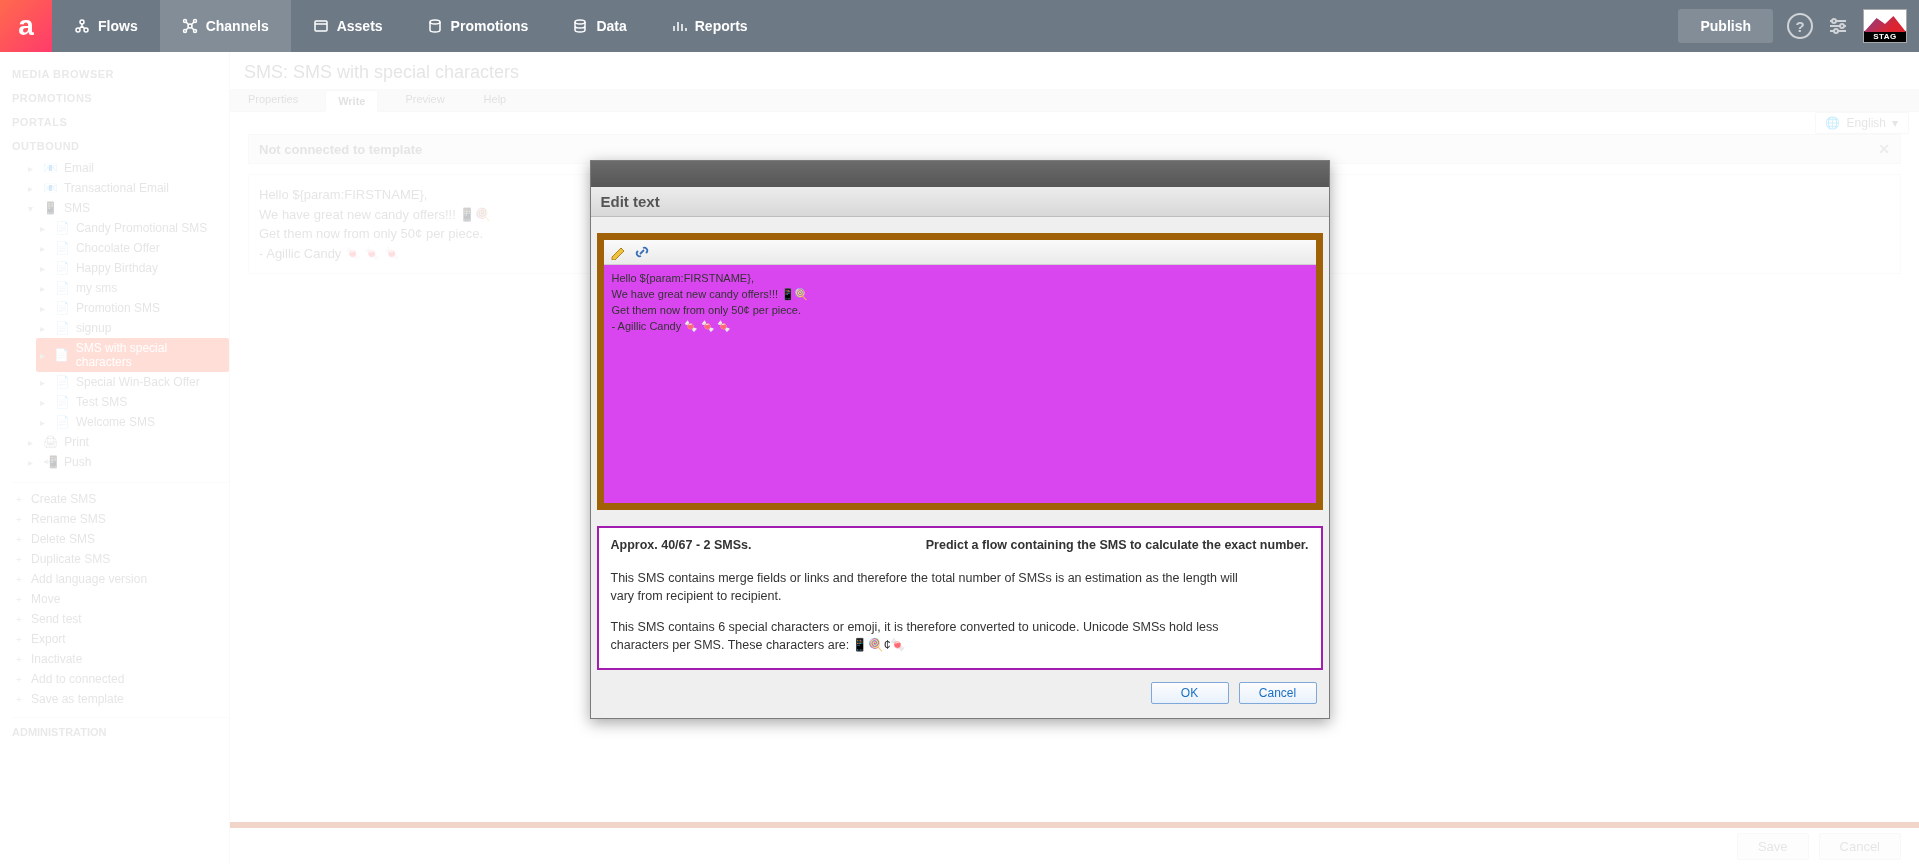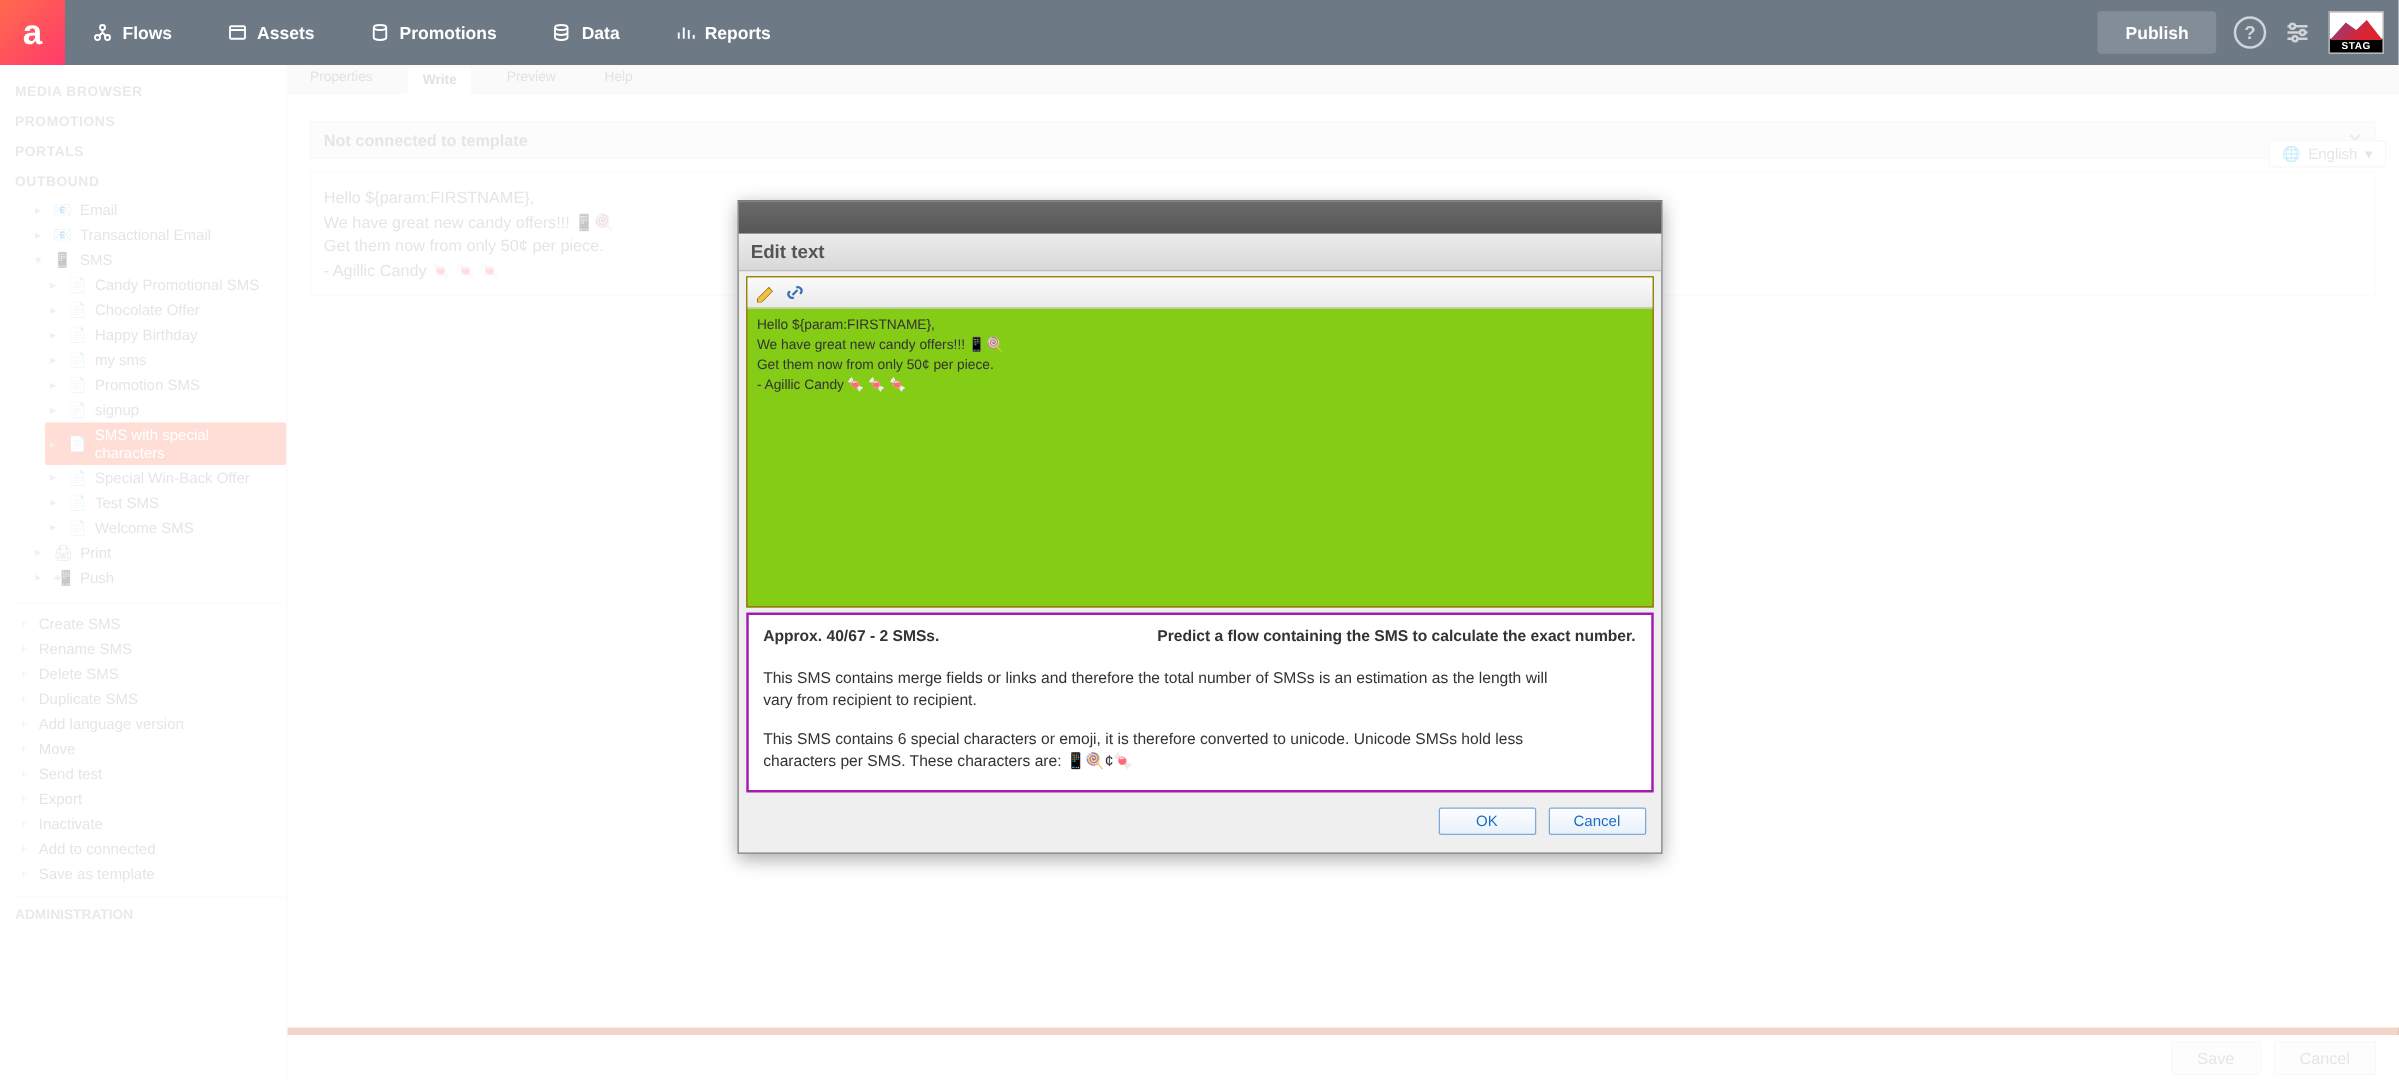--- a/index.html
+++ b/index.html
@@ -44,21 +44,21 @@
   .flat-btn { border: 1px solid #ddd; background: #f7f7f7; color: #888; padding: 5px 20px; font-size: 13px; cursor: pointer; border-radius: 2px;}
 
   
   .overlay { position: absolute; inset: 52px 0 0 0; background: rgba(255,255,255,0.78); z-index: 50; }
 
   
   .dialog { position: absolute; z-index: 60; left: 50%; top: 160px; transform: translateX(-50%); width: 740px; background: #efefef; border: 1px solid #7a7a7a; box-shadow: 0 4px 14px rgba(0,0,0,.35); }
   .dlg-chrome { height: 26px; background: linear-gradient(#6b6b6b,#565656); }
   .dlg-title { background: linear-gradient(#ececec,#d8d8d8); padding: 6px 10px; font-size: 15px; font-weight: 600; color: #555; border-bottom: 1px solid #bdbdbd; }
   .dlg-body { padding: 0; }
-  .editor-wrap { margin: 4px 6px; border: 1px solid #a16207; background: #84cc16; }
+  .editor-wrap { margin: 16px 6px; border: 7px solid #a16207; background: #d946ef; }
   .editor-toolbar { background: linear-gradient(#fafafa,#eaeaea); border-bottom: 1px solid #cfcfcf; padding: 4px 6px; display: flex; gap: 8px; align-items:center;}
   .tb-icon { width: 16px; height: 16px; cursor: pointer; }
   .editor-area { min-height: 238px; padding: 6px 8px; font-family: Verdana, Arial, sans-serif; font-size: 11px; color: #333; line-height: 1.45; white-space: pre-wrap; outline: none; }
   .info-panel { margin: 4px 6px 0; border: 2px solid #a21caf; background: #fff; padding: 10px 12px 14px; font-size: 12.5px; color: #333; }
   .info-top { display: flex; justify-content: space-between; font-weight: 700; margin-bottom: 18px; }
   .info-para { margin-bottom: 14px; line-height: 1.4; max-width: 640px; }
   .dlg-footer { display: flex; justify-content: flex-end; gap: 10px; padding: 12px 12px 14px; }
   .dlg-btn { min-width: 78px; padding: 3px 0; font-size: 12px; border: 1px solid #7fa8d9; background: linear-gradient(#fdfdff,#e8f1fb); color: #1a6fc4; cursor: pointer; border-radius: 2px; }
 
   
@@ -73,20 +73,33 @@
     <div class="nav-item">
       <span class="nav-icon">
         <svg viewBox="0 0 16 16" fill="none" stroke="#fff" stroke-width="1.5">
             <circle cx="8" cy="4" r="2"></circle>
             <circle cx="4" cy="12" r="2"></circle>
             <circle cx="12" cy="12" r="2"></circle>
             <path d="M8 6v2M8 8l-3 3M8 8l3 3"></path>
           </svg>
       </span>
       <span>Flows</span>
+    </div>
+    <div class="nav-item active">
+      <span class="nav-icon">
+        <svg viewBox="0 0 16 16" fill="none" stroke="#fff" stroke-width="1.5">
+            <circle cx="8" cy="8" r="2"></circle>
+            <circle cx="3" cy="3" r="1.5"></circle>
+            <circle cx="13" cy="3" r="1.5"></circle>
+            <circle cx="3" cy="13" r="1.5"></circle>
+            <circle cx="13" cy="13" r="1.5"></circle>
+            <path d="M4 4l3 3M12 4l-3 3M4 12l3-3M12 12l-3-3"></path>
+          </svg>
+      </span>
+      <span>Channels</span>
     </div>
     <div class="nav-item">
       <span class="nav-icon">
         <svg viewBox="0 0 16 16" fill="none" stroke="#fff" stroke-width="1.5">
             <rect x="2" y="3" width="12" height="10" rx="1"></rect>
             <path d="M2 6h12"></path>
           </svg>
       </span>
       <span>Assets</span>
     </div>
@@ -204,20 +217,21 @@
         </div>
       <div class="sb-node">
           <span class="tw">+</span>
           <span>Save as template</span>
         </div>
     </div>
     <div class="sb-admin">ADMINISTRATION</div>
   </div>
 
   <div class="main">
+    <div class="breadcrumb">SMS: SMS with special characters</div>
     <div class="tabs">
       <div class="tab">Properties</div>
       <div class="tab active">Write</div>
       <div class="tab">Preview</div>
       <div class="tab">Help</div>
     </div>
     <div class="banner">
       <span>Not connected to template</span>
       <span style="color:#aaa;font-size:14px;">✕</span>
     </div>

